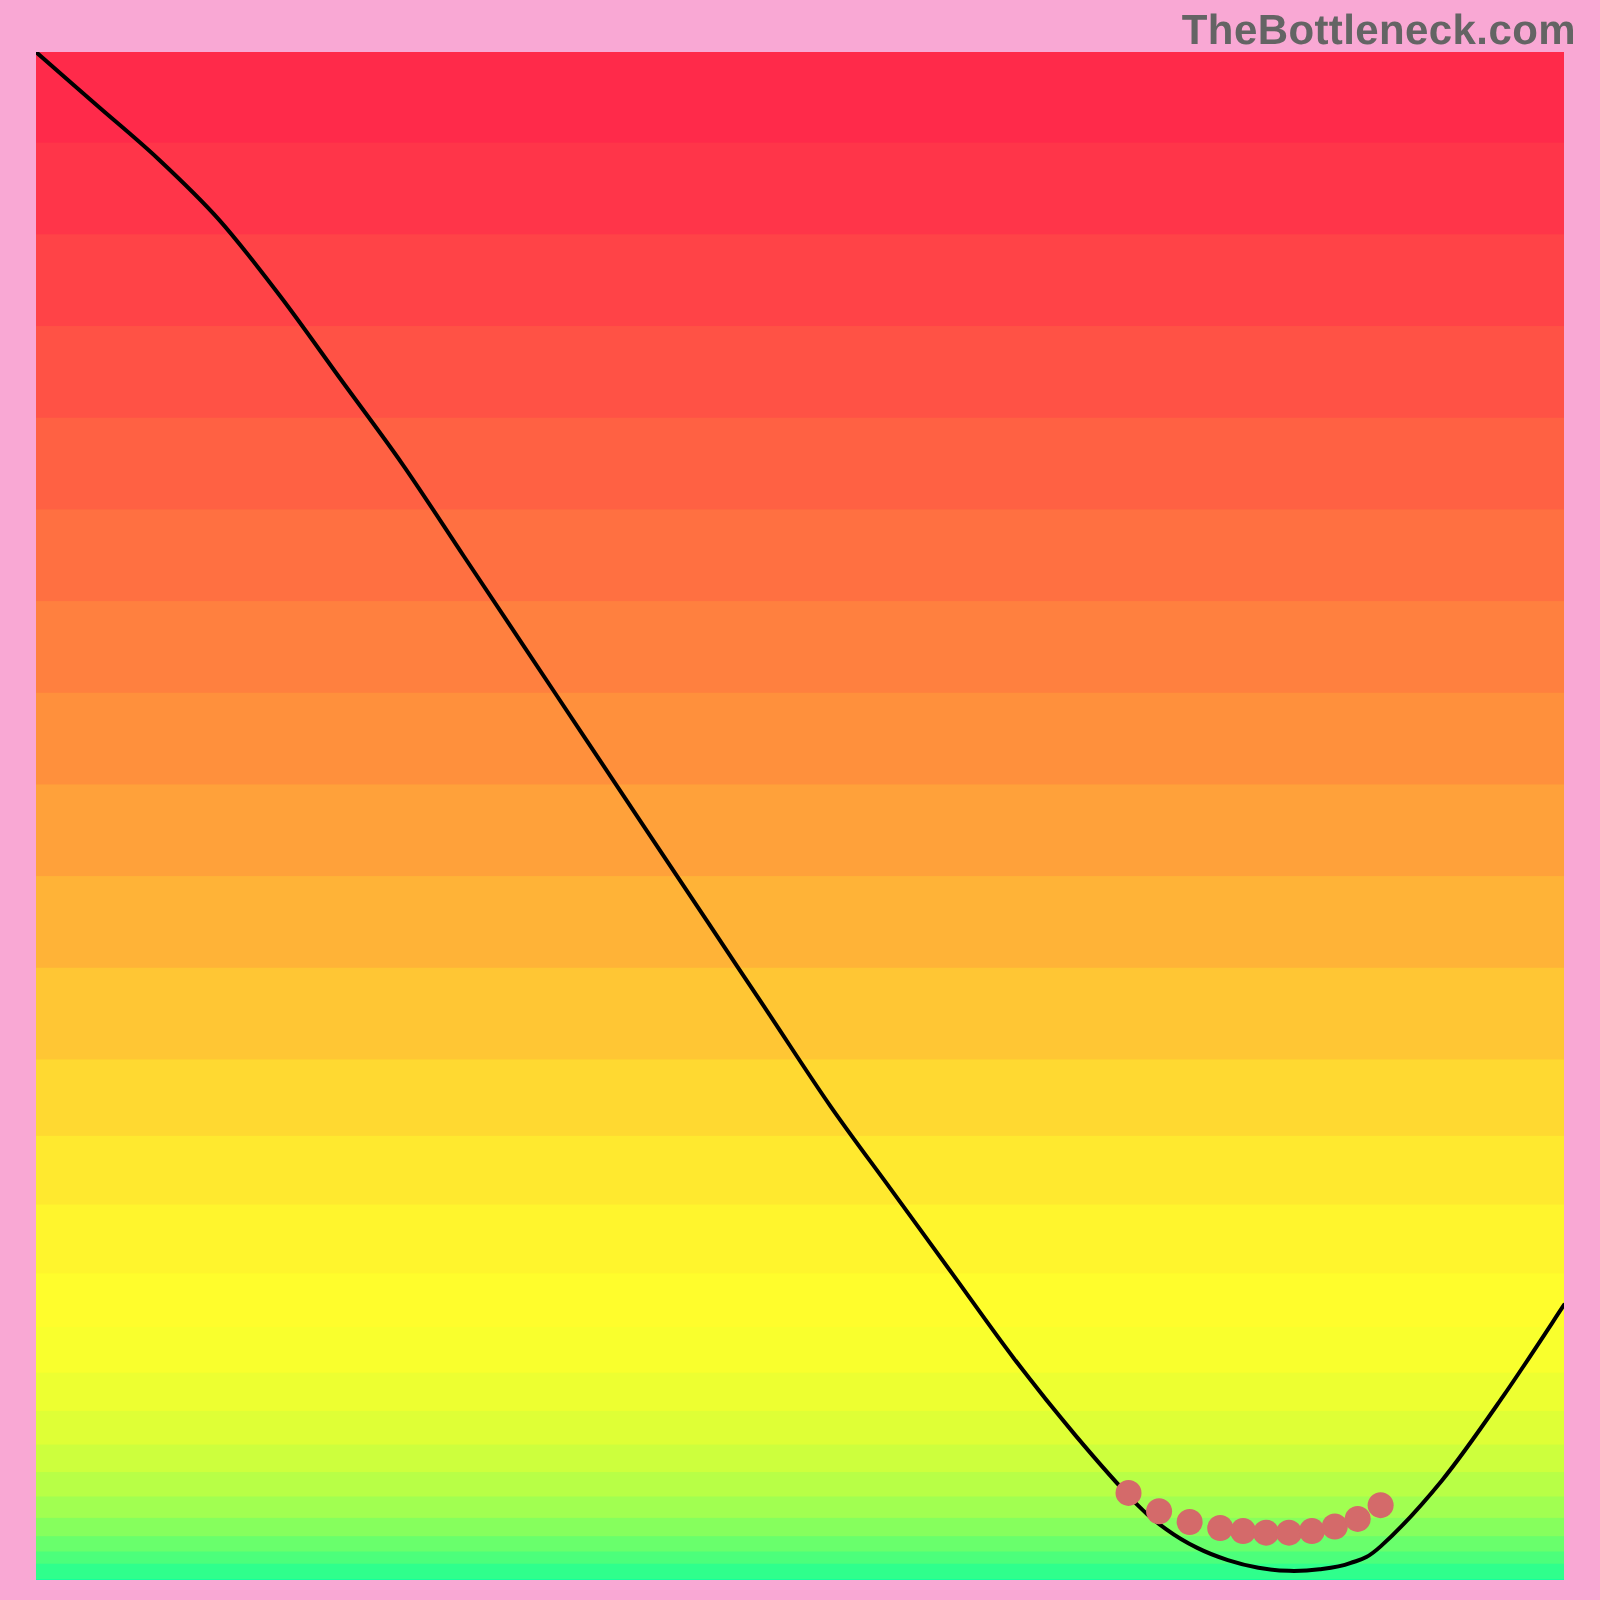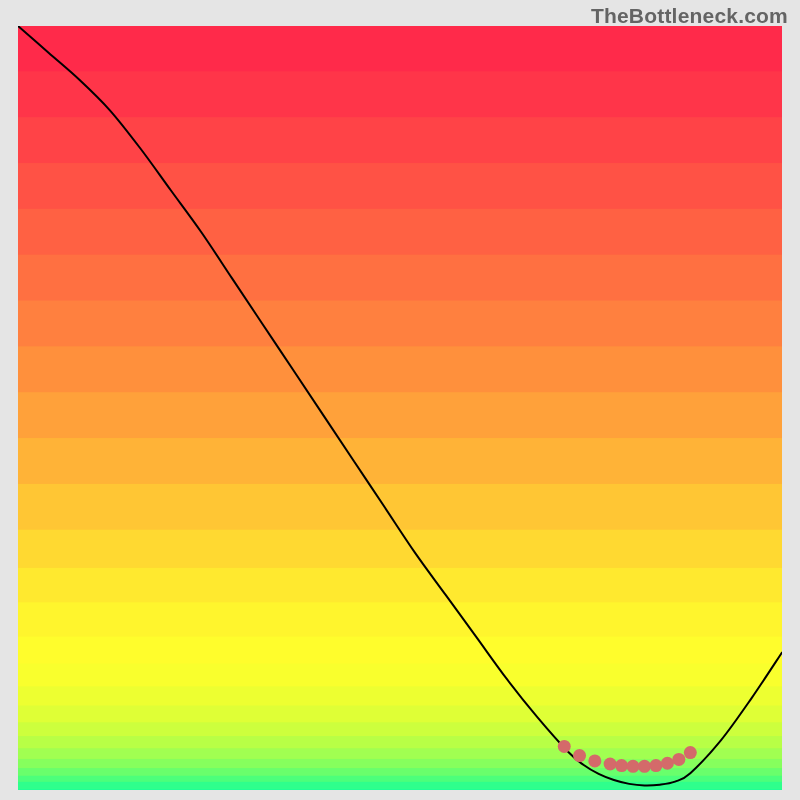--- a/index.html
+++ b/index.html
@@ -8,21 +8,21 @@
     width: 800px;
     height: 800px;
     background: #000;
     overflow: hidden;
     font-family: Arial, Helvetica, sans-serif;
   }
   .frame {
     position: relative;
     width: 800px;
     height: 800px;
-    background: #e5e5e5;
+    background: #f9a8d4;
   }
   .watermark {
     position: absolute;
     top: 4px;
     right: 12px;
     color: #646464;
     font-size: 21px;
     font-weight: 600;
     z-index: 10;
     letter-spacing: 0.2px;

